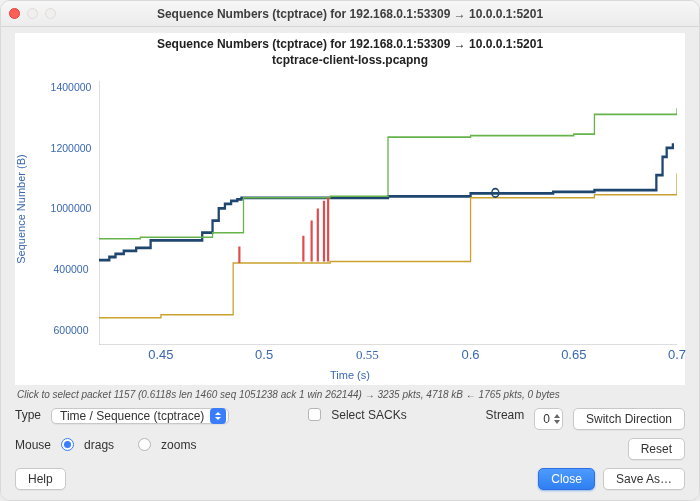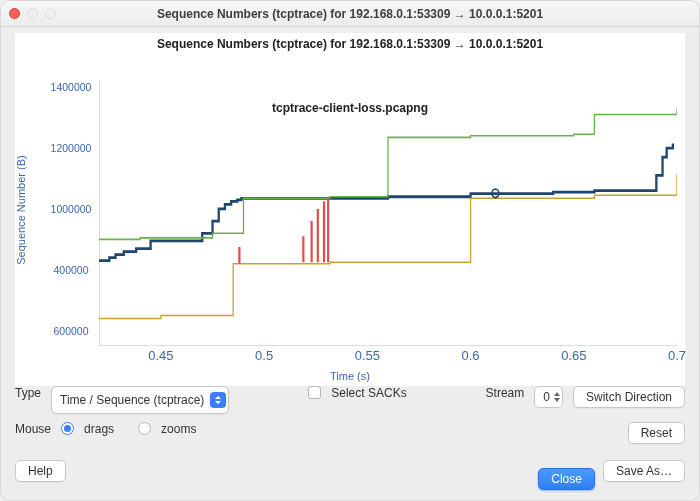--- a/index.html
+++ b/index.html
@@ -41,21 +41,21 @@
     display:flex; flex-direction:column;
   }
   .chart-box {
     background:#ffffff;
     flex:1;
     position:relative;
     font-size:11px;
     color:#333;
   }
   .chart-title { text-align:center; font-size:12px; font-weight:600; color:#222; padding-top:4px; }
-  .chart-subtitle { text-align:center; font-size:12px; font-weight:600; color:#222; padding:2px 0 4px;margin-top:48px; }
+  .chart-subtitle { text-align:center; font-size:12px; font-weight:600; color:#222; padding:2px 0 4px; }
   .plot {
     position:absolute; left:84px; top:48px; right:8px; bottom:40px;
     border-top: none;
   }
   .y-axis-label {
     position:absolute; left:6px; top:50%; transform:rotate(-90deg) translate(-50%,-50%); transform-origin:left top;
     font-size:11px; color:#3a68b0; font-weight:500;
   }
   .y-ticks { position:absolute; left:40px; top:48px; bottom:40px; width:44px; }
   .y-tick { position:absolute; right:4px; width:48px; text-align:center; color:#3a68b0; font-size:10.5px; transform:translateY(-50%); }
@@ -65,21 +65,21 @@
 
   svg.plotsvg { width:100%; height:100%; display:block; }
 
   .status-line { font-size:10px; color:#555; font-style:italic; padding:4px 2px 8px 2px; }
 
   
   .row { display:flex; align-items:flex-start; gap:10px; font-size:12px; color:#333; margin-bottom:8px; }
   .row .spacer { flex:1; }
   .select {
     display:inline-flex; align-items:center; background:#fff; border:1px solid #c8c8c8;
-    border-radius:5px; height:28px; padding:0 2px 0 8px; font-size:12px;
+    border-radius:5px; height:16px; padding:0 2px 0 8px; font-size:12px;
     box-shadow: 0 1px 1px rgba(0,0,0,0.05);
   }
   .select .chev {
     width:16px; height:16px; border-radius:4px; background:#3a7dff; display:flex;
     flex-direction:column; align-items:center; justify-content:center; margin-left:6px;
   }
   .select .chev::before, .select .chev::after {
     content:""; width:0; height:0; border-left:3px solid transparent; border-right:3px solid transparent;
   }
   .select .chev::before { border-bottom:3px solid #fff; margin-bottom:1px; }
@@ -106,21 +106,20 @@
 
   .btn {
     height:22px; padding:0 12px; background:#fff; border:1px solid #c8c8c8; border-radius:5px;
     font-size:12px; color:#333; display:inline-flex; align-items:center;
     box-shadow:0 1px 0 rgba(0,0,0,0.04);
     cursor:default;
   }
   .btn.primary {
     background:linear-gradient(#4d9bff,#2f7ff2); color:#fff; border:1px solid #2f6fe0;
     box-shadow:0 1px 2px rgba(47,127,242,0.5);
-    margin-top:16px;
   }
   .footer { display:flex; align-items:center; gap:8px;text-align:center; }
   .footer .spacer { flex:1; }
 </style>
 </head>
 <body>
 
 <div class="titlebar">
   <div class="traffic">
     <div class="t-dot t-close"></div>
@@ -170,28 +169,29 @@
           <line x1="269.28571428571445" y1="220" x2="269.28571428571445" y2="224" stroke="#999" stroke-width="1"></line>
           <line x1="372.8571428571429" y1="220" x2="372.8571428571429" y2="224" stroke="#999" stroke-width="1"></line>
           <line x1="476.42857142857156" y1="220" x2="476.42857142857156" y2="224" stroke="#999" stroke-width="1"></line>
           <line x1="580" y1="220" x2="580" y2="224" stroke="#999" stroke-width="1"></line>
         </svg>
     </div>
 
     <div class="x-ticks" id="xticks">
         <div class="x-tick" style="left: 10.7143%;">0.45</div>
         <div class="x-tick" style="left: 28.5714%;">0.5</div>
-        <div class="x-tick" style="left: 46.4286%;">0.55</div>
+        <div class="x-tick" style="left: 46.4286%; font-family: Liberation Serif, serif;">0.55</div>
         <div class="x-tick" style="left: 64.2857%;">0.6</div>
         <div class="x-tick" style="left: 82.1429%;">0.65</div>
         <div class="x-tick" style="left: 100%;">0.7</div>
       </div>
     <div class="x-axis-label">Time (s)</div>
   </div>
 
+  <div class="status-line">Click to select packet 1157 (0.6118s len 1460 seq 1051238 ack 1 win 262144) → 3235 pkts, 4718 kB ← 1765 pkts, 0 bytes</div>
 
   <div class="row">
     <span>Type</span>
     <div class="select">
       <span>Time / Sequence (tcptrace)</span>
       <span class="chev"></span>
     </div>
     <div class="spacer"></div>
     <span class="checkbox"></span>
     <span>Select SACKs</span>

